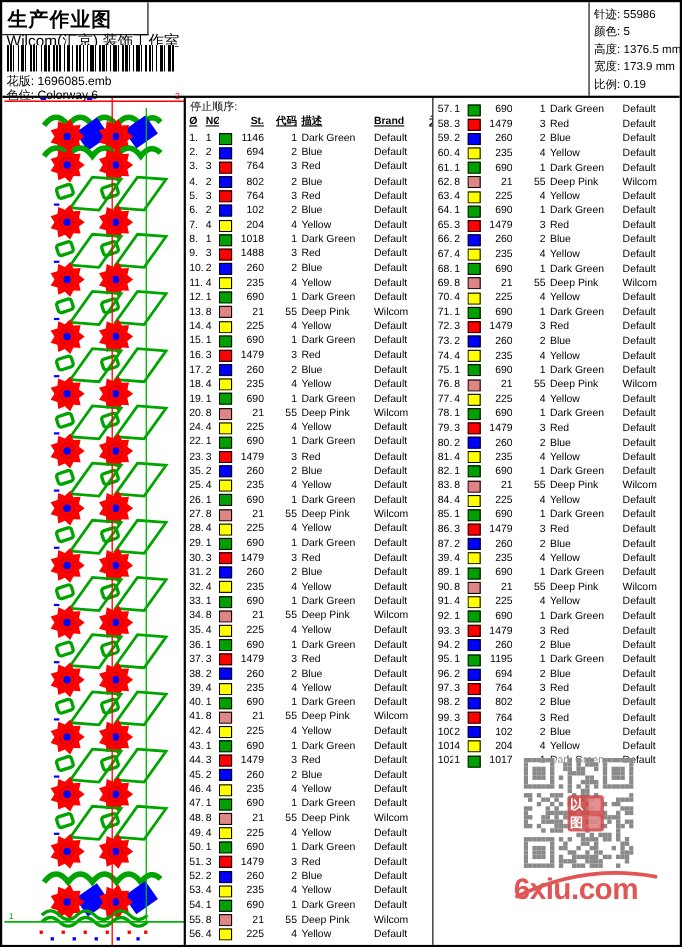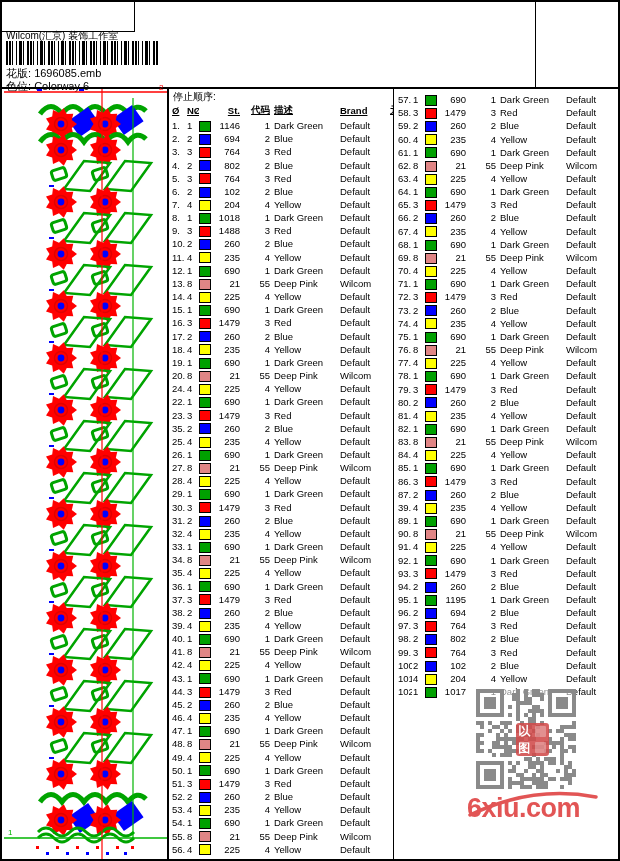--- a/index.html
+++ b/index.html
@@ -6,21 +6,21 @@
   .page{position:relative;width:620px;height:861px;background:#fff;border:2px solid #000;box-sizing:border-box;overflow:hidden;
         font-family:"Liberation Sans","DejaVu Sans",sans-serif;color:#000;}
   
   .hline-header{position:absolute;left:0;top:85px;width:616px;border-top:2px solid #000;}
   .vline-stats{position:absolute;left:533px;top:0;height:85px;border-left:1px solid #000;}
   .vline-t1{position:absolute;left:165px;top:86px;height:771px;border-left:2px solid #000;}
   .vline-t2{position:absolute;left:391px;top:86px;height:771px;border-left:1px solid #000;}
   
   .title-box{position:absolute;left:0;top:0;width:132px;height:29px;border-right:1px solid #000;border-bottom:1px solid #000;}
   .doc-title{position:absolute;left:5px;top:4px;font-size:18px;font-weight:bold;letter-spacing:1px;white-space:nowrap;}
-  .company{position:absolute;left:4px;top:27px;font-size:10px;white-space:nowrap;}
+  .company{position:absolute;left:4px;top:27px;font-size:14px;white-space:nowrap;}
   .barcode{position:absolute;left:4px;top:39px;width:153px;height:24px;
     background-image:repeating-linear-gradient(90deg,#000 0 2px,#fff 2px 3px,#000 3px 5px,#fff 5px 6px,#000 6px 7px,#fff 7px 10px,#000 10px 11px,#fff 11px 13px,#000 13px 16px,#fff 16px 17px,#000 17px 18px,#fff 18px 21px);}
   .meta-line{position:absolute;left:4px;font-size:11px;white-space:nowrap;}
   .meta-design{top:64px;} .meta-colorway{top:77px;}
   
   .stats{position:absolute;left:538px;top:3px;font-size:10.5px;line-height:16px;white-space:nowrap;}
   .stats div{height:16px;}
   
   .design{position:absolute;left:2px;top:88px;width:164px;height:771px;}
   .design svg{overflow:visible;}
@@ -45,32 +45,40 @@
   .stamp span{color:#fff;font-size:12px;font-weight:bold;line-height:12px;}
   .stamp .faint{width:11px;height:11px;background:rgba(255,255,255,0.30);border-radius:1px;}
   .wm{position:absolute;left:462px;top:777px;width:140px;height:48px;}
 </style>
 </head>
 <body>
 
 <div class="page">
 
   <div class="title-box"></div>
+  <div class="doc-title">生产作业图</div>
   <div class="company">Wilcom(汇京) 装饰工作室</div>
   <div class="barcode"></div>
   <div class="meta-line meta-design">
     <span>花版:</span>
     <span>1696085.emb</span>
   </div>
   <div class="meta-line meta-colorway">
     <span>色位:</span>
     <span>Colorway 6</span>
   </div>
 
   <div class="vline-stats"></div>
+  <div class="stats">
+    <div><span>针迹:</span> <span>55986</span></div>
+    <div><span>颜色:</span> <span>5</span></div>
+    <div><span>高度:</span> <span>1376.5 mm</span></div>
+    <div><span>宽度:</span> <span>173.9 mm</span></div>
+    <div><span>比例:</span> <span>0.19</span></div>
+  </div>
 
   <div class="hline-header"></div>
 
   <div class="design">
     <svg id="design-svg" width="164" height="771" viewBox="0 0 164 771" xmlns="http://www.w3.org/2000/svg">
         <path d="M36,24 q11,-15 22,0 q11,-15 22,0 q11,-15 22,0 q11,-15 22,0 q9,-12 18,-3" fill="none" stroke="#00a400" stroke-width="5"></path>
         <rect x="-12" y="-10" width="24" height="20" fill="#0000ff" transform="translate(80,32) rotate(-35)"></rect>
         <rect x="-12" y="-10" width="24" height="20" fill="#0000ff" transform="translate(124,30) rotate(-35)"></rect>
         <polygon points="73.0,34.0 67.8,37.9 69.3,44.3 62.8,44.0 59.8,49.8 55.0,45.3 49.0,47.9 48.2,41.4 42.0,39.5 45.5,34.0 42.0,28.5 48.2,26.6 49.0,20.1 55.0,22.7 59.8,18.2 62.7,24.0 69.3,23.7 67.8,30.1 " fill="#ff0000"></polygon>
         <circle cx="57" cy="34" r="6.5" fill="none" stroke="#e00000" stroke-width="1.5"></circle>

